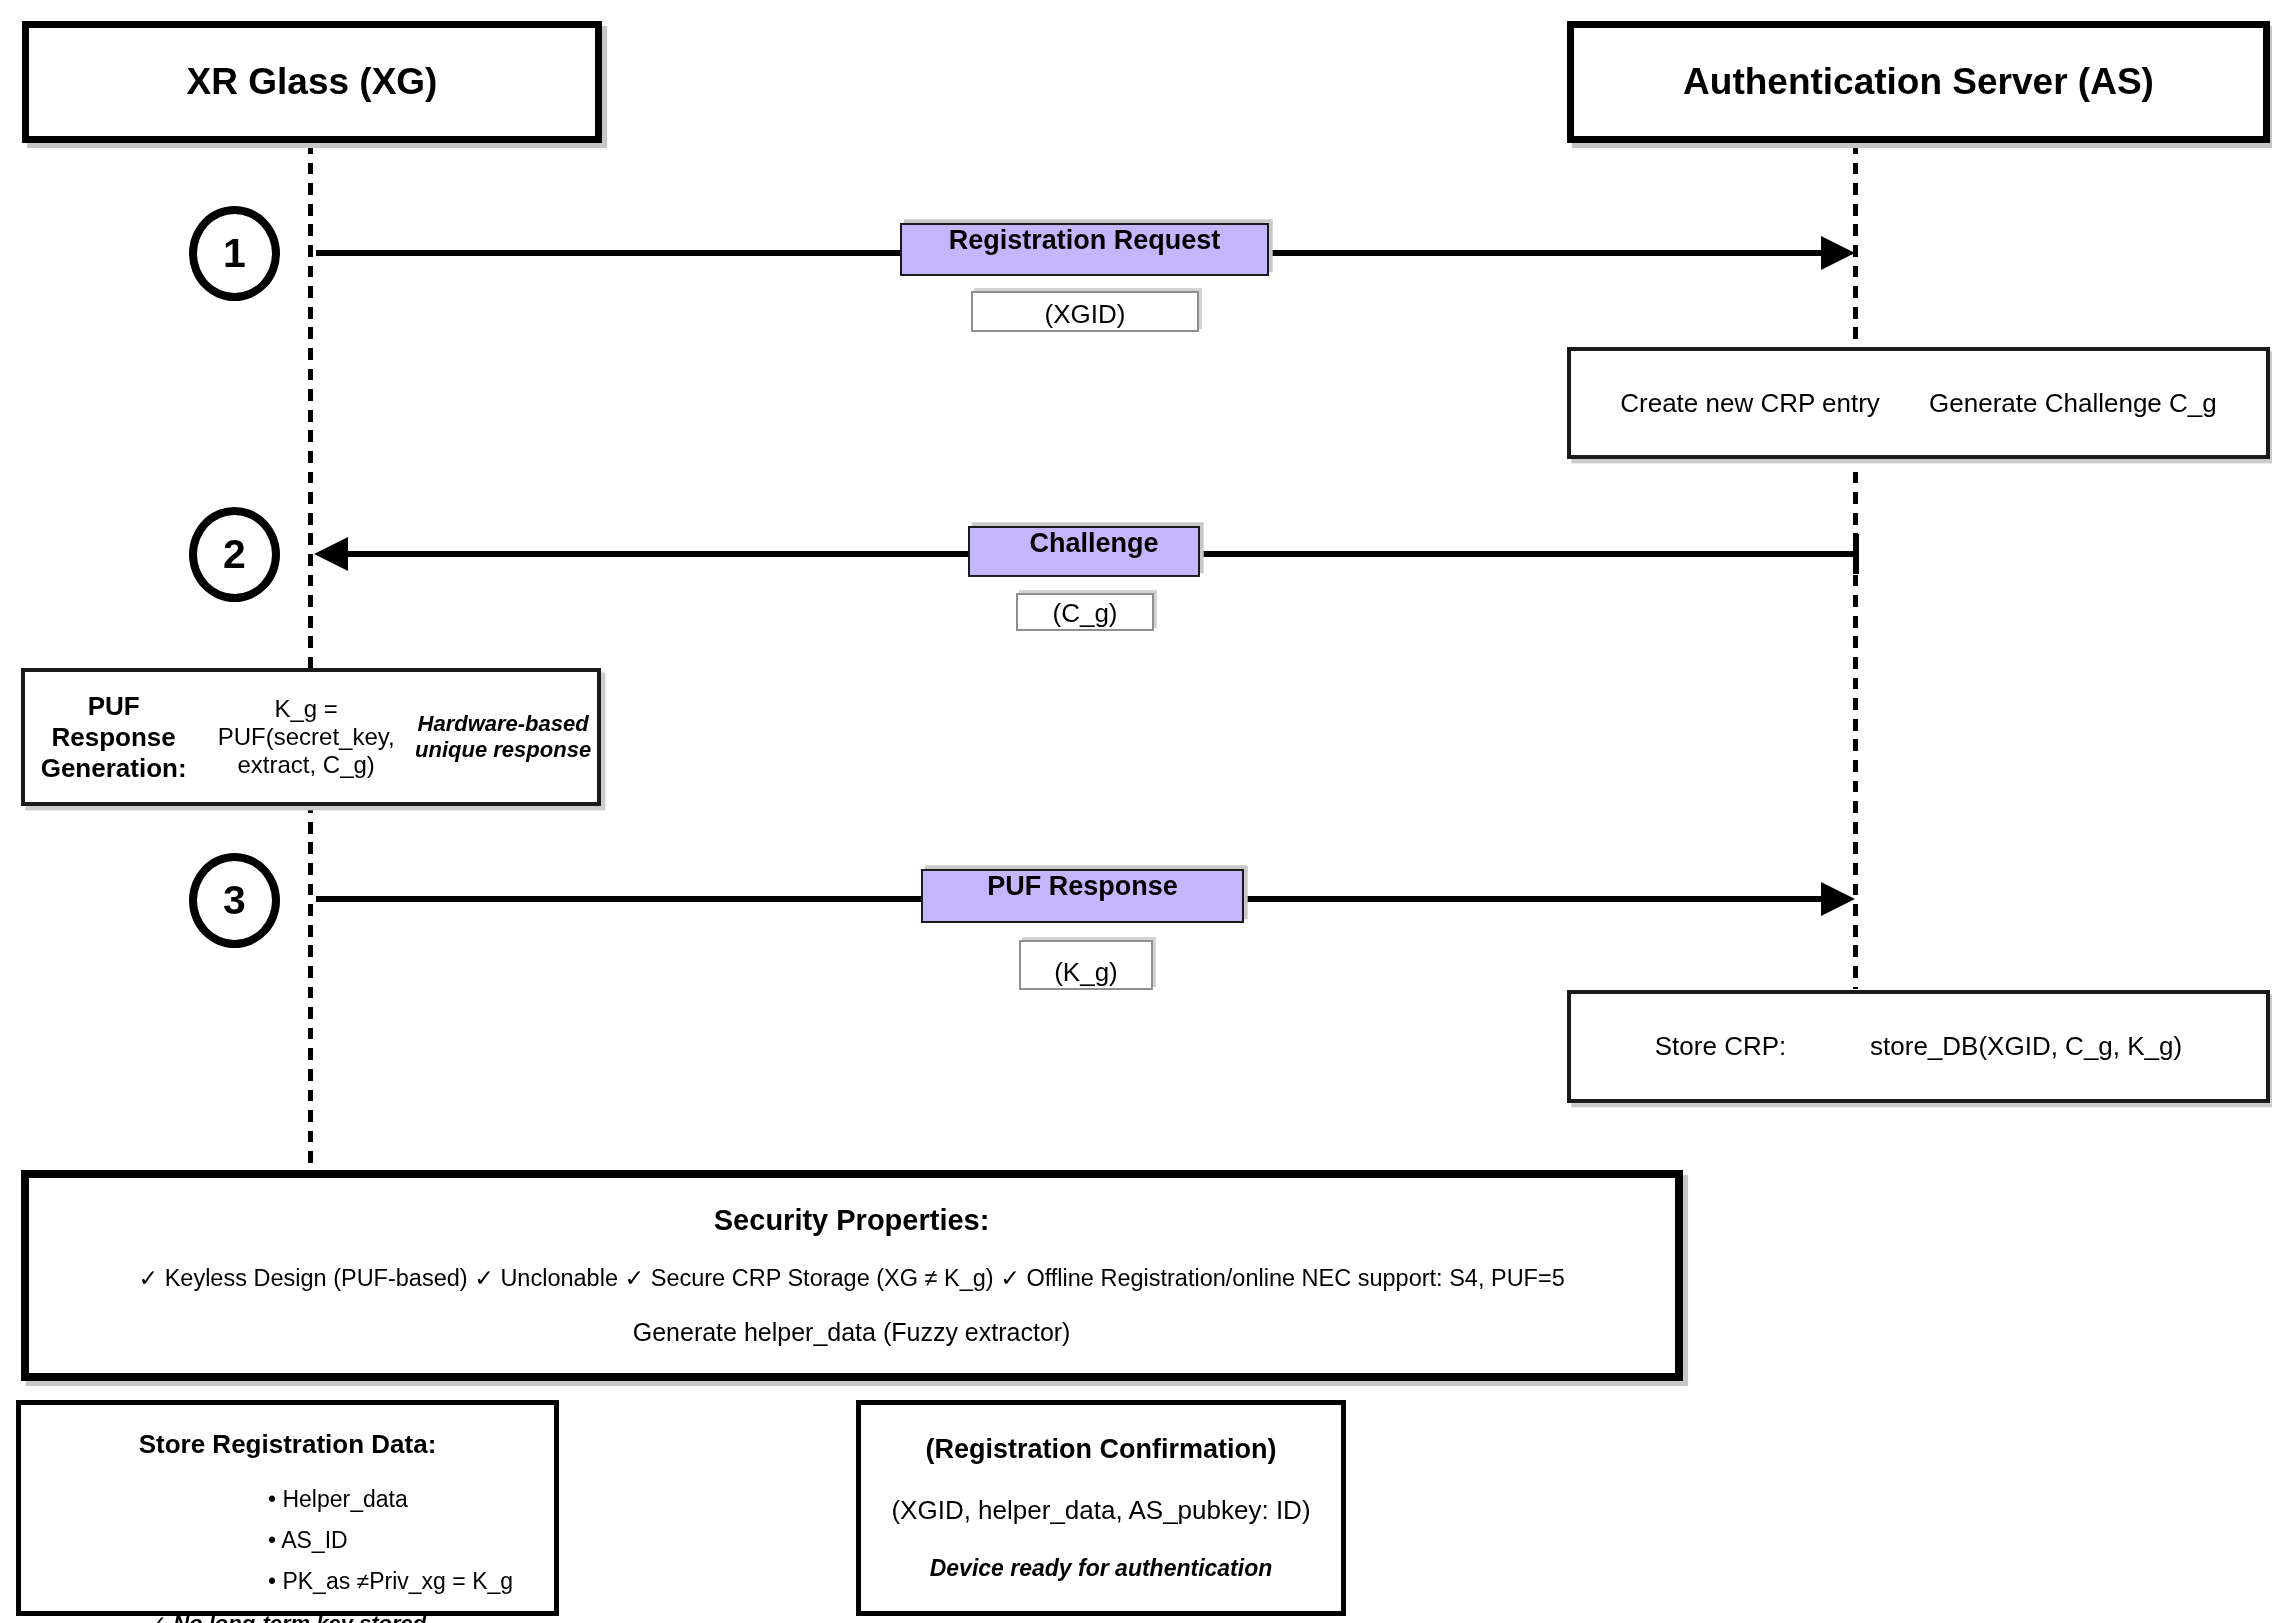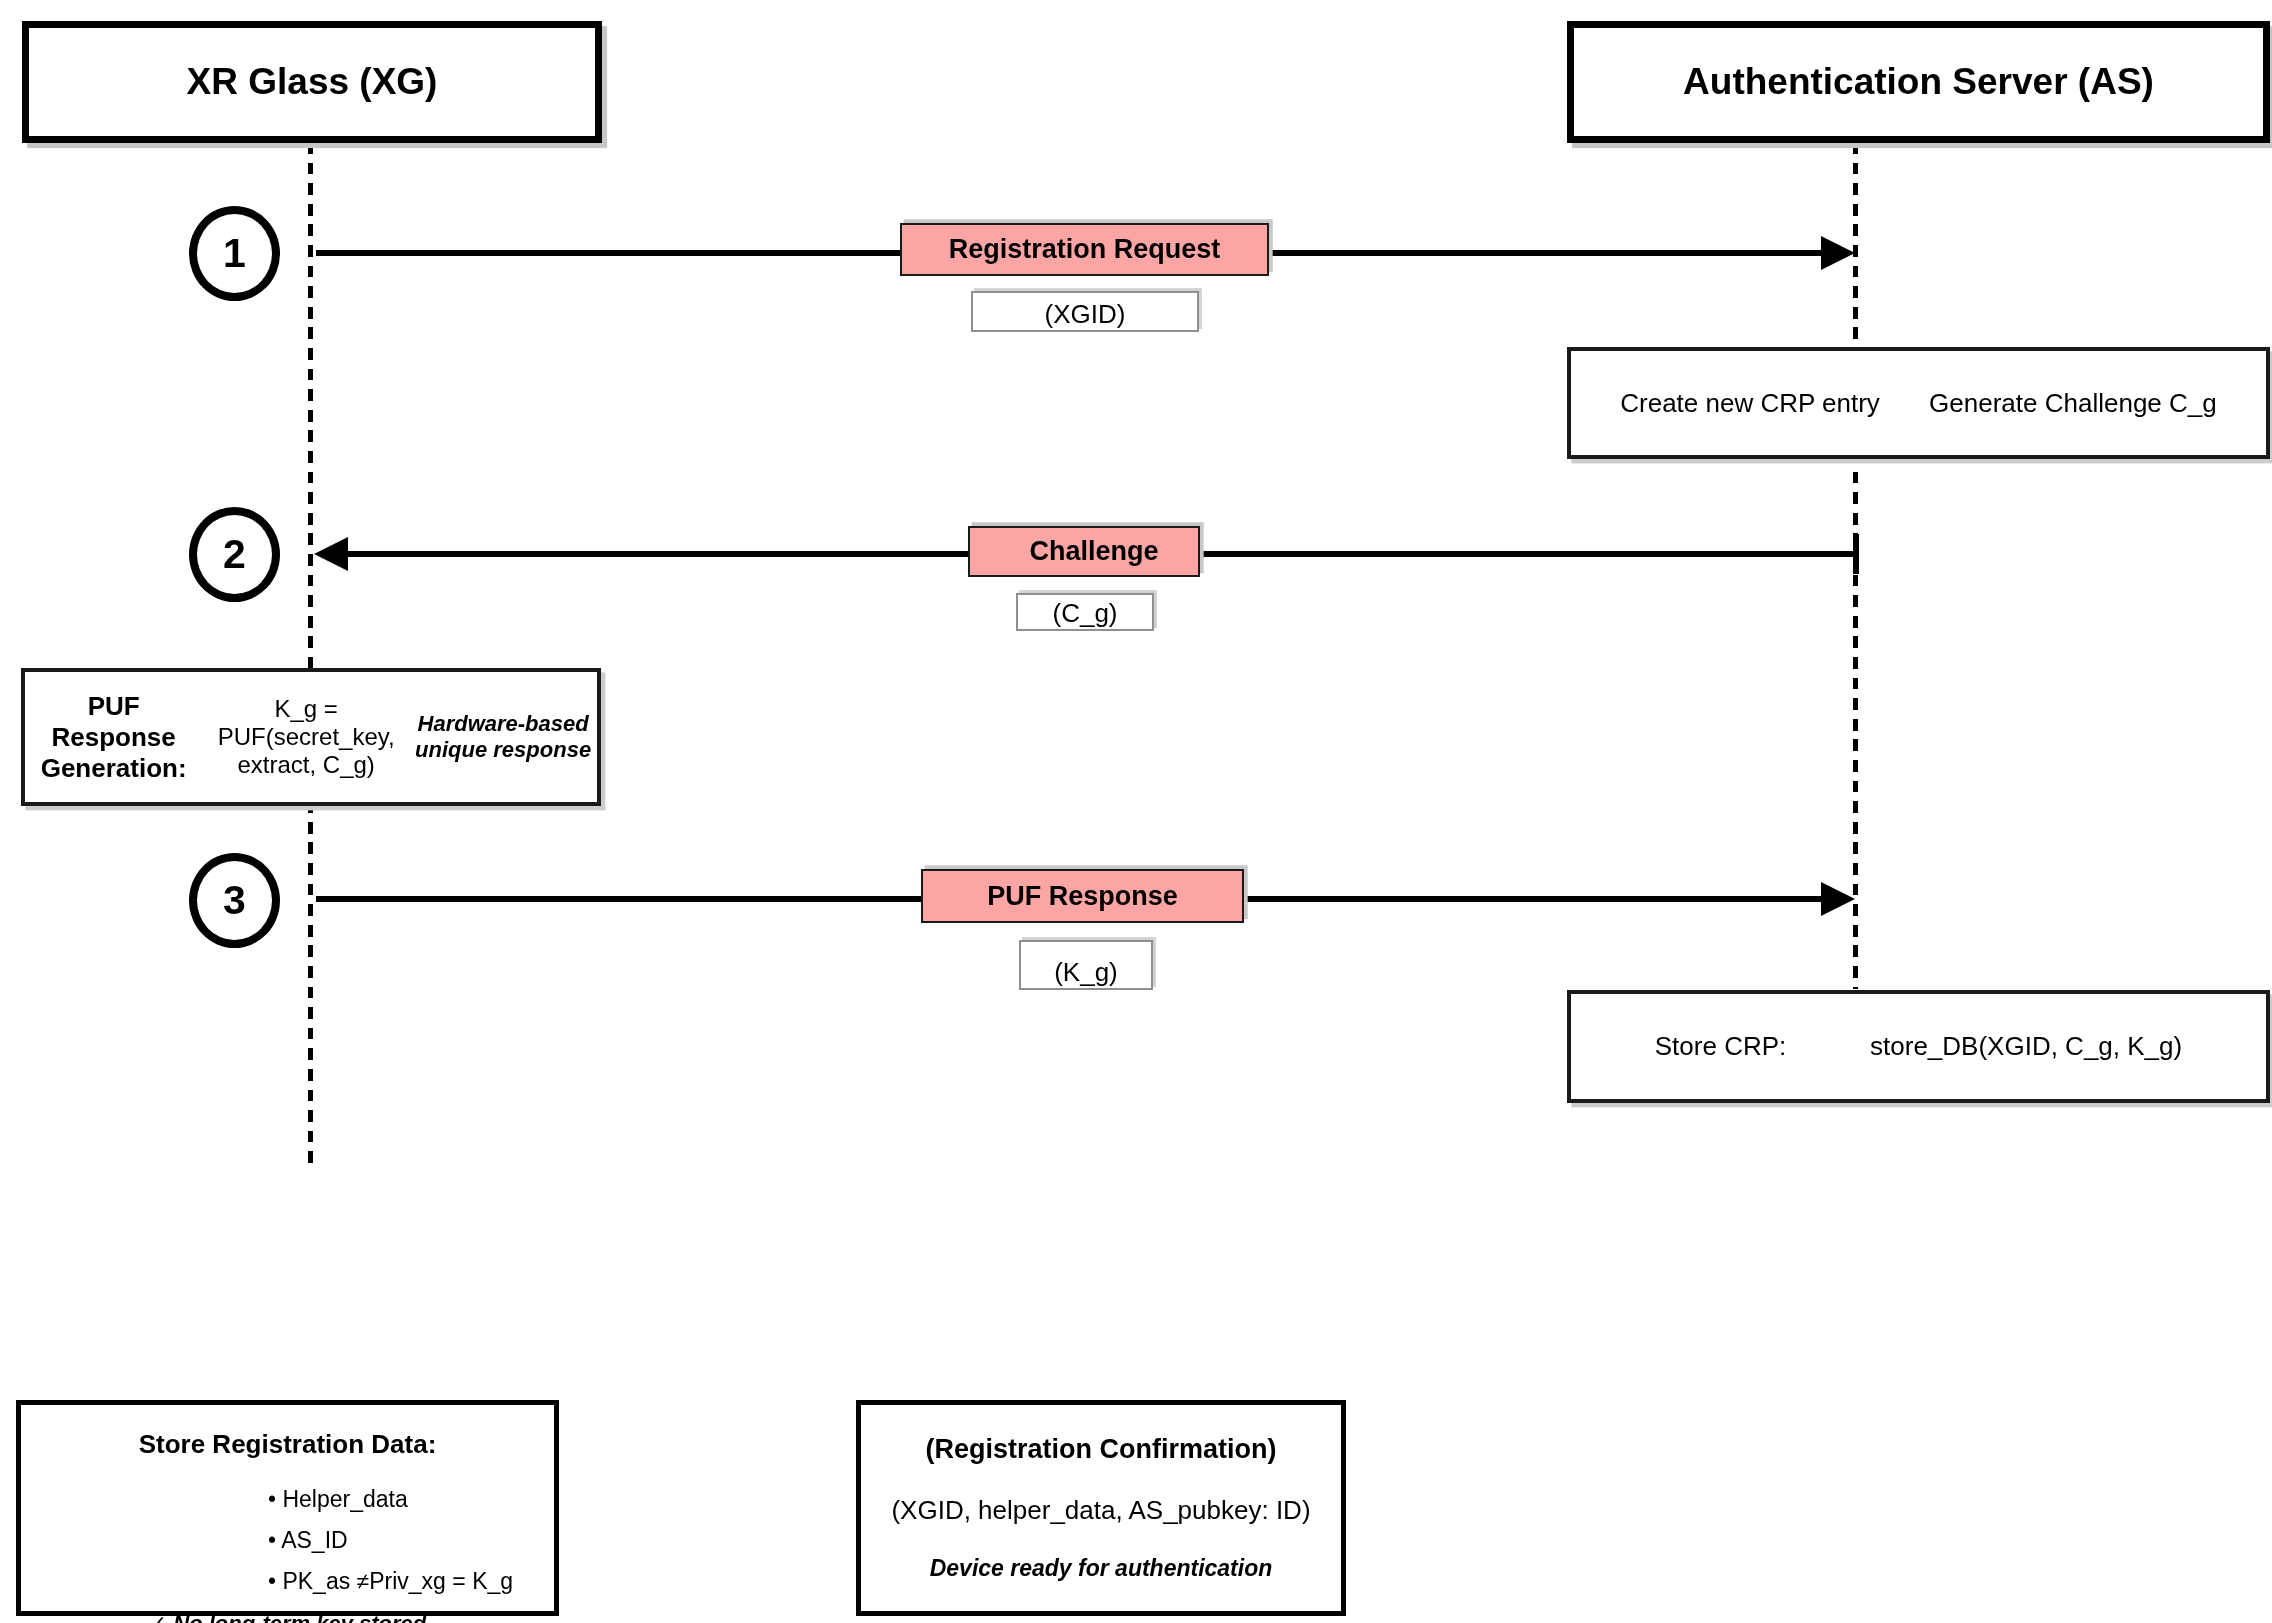--- a/index.html
+++ b/index.html
@@ -103,23 +103,23 @@
     background: #000;
     z-index: 2;
   }
   #arrow2-tick { left: 1853px; top: 534px; }
 
   
   .msg-label {
     position: absolute;
     box-sizing: border-box;
     border: 2.9px solid #1a1a1a;
-    background: #fca5a5;
-    display: flex;
-    align-items: center;
+    background: #c4b5fd;
+    display: flex;
+    align-items: flex-start;
     justify-content: center;
     font-weight: bold;
     font-size: 27px;
     z-index: 3;
     box-shadow: 3.7px -3.7px 0 #c8c8c8;
   }
   #msg1 { left: 900px; top: 223px; width: 369px; height: 53px; }
   #msg2 { left: 968px; top: 526px; width: 232px; height: 51px; padding-left: 20px; }
   #msg3 { left: 921px; top: 869px; width: 323px; height: 54px; }
 
@@ -291,20 +291,25 @@
   </div>
   <div class="param-label" id="param3">
     <span>(K_g)</span>
   </div>
 
   <div class="note-box" id="note-store-crp">
     <div class="note-line">Store CRP:</div>
     <div class="note-line">store_DB(XGID, C_g, K_g)</div>
   </div>
 
+  <div id="security-panel">
+    <div class="sec-title">Security Properties:</div>
+    <div class="sec-line1">✓ Keyless Design (PUF-based) ✓ Unclonable ✓ Secure CRP Storage (XG ≠ K_g) ✓ Offline Registration/online NEC support: S4, PUF=5</div>
+    <div class="sec-line2">Generate helper_data (Fuzzy extractor)</div>
+  </div>
 
   <div id="store-reg-box">
     <div class="srd-title">Store Registration Data:</div>
     <div class="srd-bullets">
       <div>• Helper_data</div>
       <div>• AS_ID</div>
       <div>• PK_as ≠Priv_xg = K_g</div>
     </div>
     <div class="srd-foot">✓ No long-term key stored</div>
   </div>

